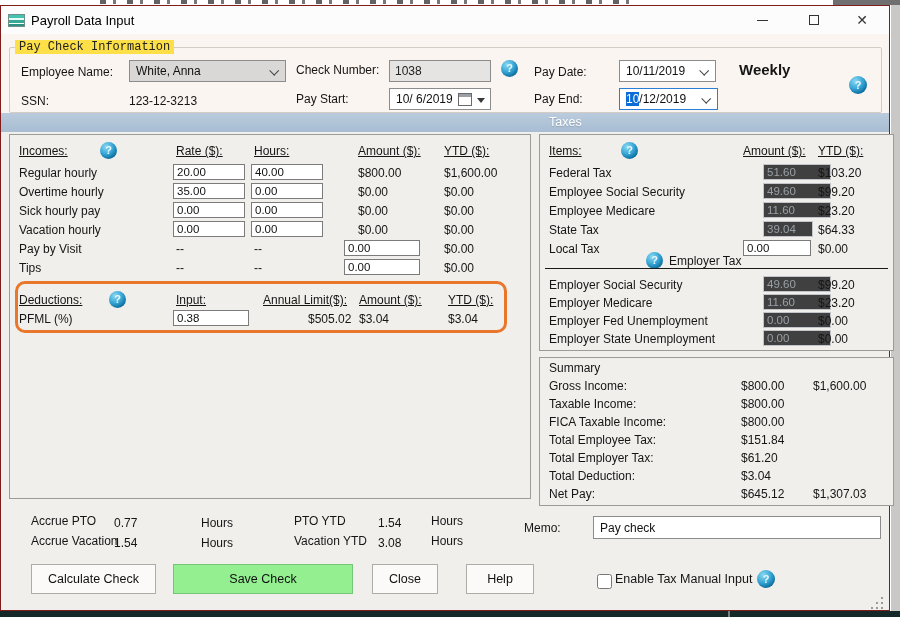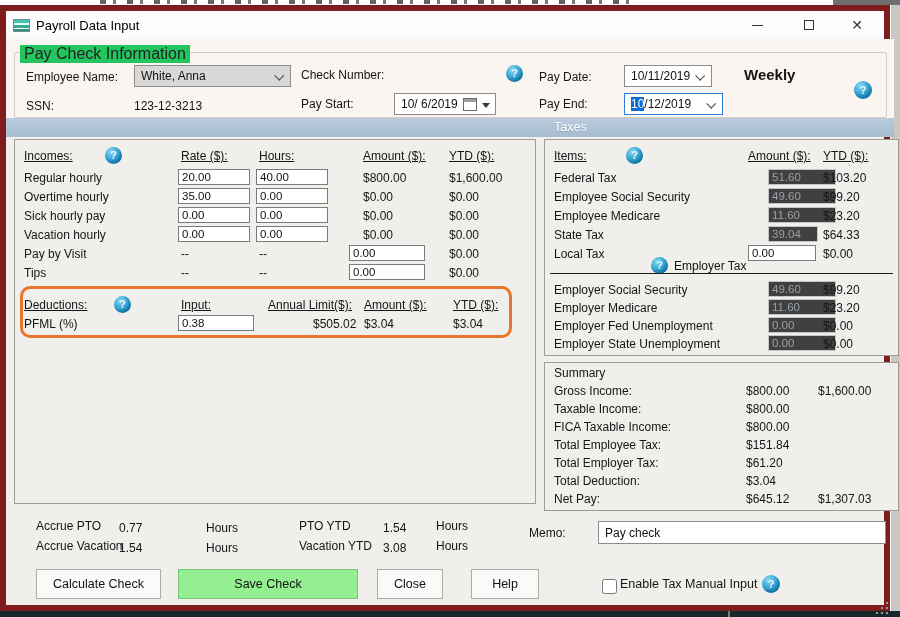--- a/index.html
+++ b/index.html
@@ -14,36 +14,36 @@
   .b { font-weight:bold; }
   .bg-right-strip { position:absolute; top:0; right:0; width:9px; height:617px; background:#c9c8c7; }
   .bg-corner { position:absolute; top:0; left:833px; width:67px; height:5px; background:#6f6f6f; }
   .bg-fragments { position:absolute; top:0; left:100px; width:540px; height:4px; opacity:.75;
     background:repeating-linear-gradient(90deg,#2e2e2e 0 6px,transparent 6px 13px,#4a4a4a 13px 16px,transparent 16px 27px); }
   .bottom-strip { position:absolute; left:0; top:611px; width:900px; height:6px; background:#15292a; }
   .below-line { position:absolute; left:728px; top:599px; width:2px; height:18px; background:#7d7d7d; }
 
   
   .dialog { position:absolute; left:0; top:5px; width:890px; height:606px;
-    background:#f1efec; border:6px solid #7f1d1d; }
+    background:#f1efec; border:1px solid #7f1d1d; }
 
   .titlebar { position:absolute; left:0; top:0; width:100%; height:28px; background:#fdfcfc; }
   .app-icon { position:absolute; left:7px; top:8px; width:17px; height:13px; border:1px solid #6f8f8a;
     background:linear-gradient(180deg,#45c2b0 0 3px,#e6fbf6 3px 5px,#38a897 5px 8px,#f2fffc 8px 9px,#2d9283 9px 13px); }
   .title-text { position:absolute; left:30px; top:7px; font-size:13px; color:#000; }
   .win-btn { position:absolute; top:0; width:46px; height:28px; display:flex; align-items:center; justify-content:center; }
   .wb-min { right:104px; } .wb-max { right:52px; } .wb-close { right:4px; }
   .glyph-min { width:11px; height:0; border-top:1px solid #333; }
   .glyph-max { width:10px; height:10px; border:1px solid #333; background:transparent; }
   .glyph-close { font-size:14px; color:#333; line-height:1; }
 
   
   .payinfo { position:absolute; left:0; top:28px; width:888px; height:84px; background:#fbf5f1; }
   .pc-group { position:absolute; left:8px; top:13px; width:873px; height:66px; border:1px solid #d3ccc5; border-radius:2px; }
-  .pc-group-label { position:absolute; left:14px; top:6px; background:#22c55e; padding:0 4px; font-size:16px; color:#222; }
+  .pc-group-label { position:absolute; left:14px; top:6px; background:#fde047; padding:0 4px; font-size:12px; color:#222;font-family:Liberation Mono, monospace; }
 
   .combo { position:absolute; height:22px; border:1px solid #8c8c8c; font-size:12px; color:#111;
     display:flex; align-items:center; padding:0 20px 0 6px; background:#d9d8d7; }
   .combo.white { background:#ffffff; }
   .combo.focused { border:1px solid #2a7fd4; }
   .chev { position:absolute; right:8px; top:7px; width:7px; height:7px;
     border-right:1.6px solid #444; border-bottom:1.6px solid #444; transform:rotate(45deg) translateY(-1px); }
   .sel-frag { background:#0a6cd6; color:#fff; }
   .txt-input { position:absolute; height:22px; border:1px solid #8c8c8c; background:#e6e4e2;
     font:12px "Liberation Sans",sans-serif; color:#222; padding:0 5px; }
@@ -118,24 +118,25 @@
     <div class="pc-group"></div>
     <div class="pc-group-label">Pay Check Information</div>
 
     <span class="abs lb" style="left:20px; top:31px;">Employee Name:</span>
     <div class="combo" style="left:128px; top:26px; width:157px;">
       <span>White, Anna</span>
       <i class="chev"></i>
     </div>
 
     <span class="abs lb" style="left:295px; top:29px;">Check Number:</span>
+    <input class="txt-input" style="left: 388px; top: 26px; width: 102px;" value="1038">
     <div class="help" style="left:500px; top:26px;"></div>
 
     <span class="abs lb" style="left:533px; top:31px;">Pay Date:</span>
-    <div class="combo white" style="left:618px; top:26px; width:88px;">
+    <div class="combo white" style="left:618px; top:26px; width:97px;">
       <span>10/11/2019</span>
       <i class="chev"></i>
     </div>
     <span class="abs lb b" style="left:738px; top:27px; font-size:15px;">Weekly</span>
 
     <span class="abs lb" style="left:20px; top:60px;">SSN:</span>
     <span class="abs lb" style="left:128px; top:60px;">123-12-3213</span>
 
     <span class="abs lb" style="left:295px; top:58px;">Pay Start:</span>
     <div class="combo white" style="left:388px; top:54px; width:102px; padding-right:34px;">

